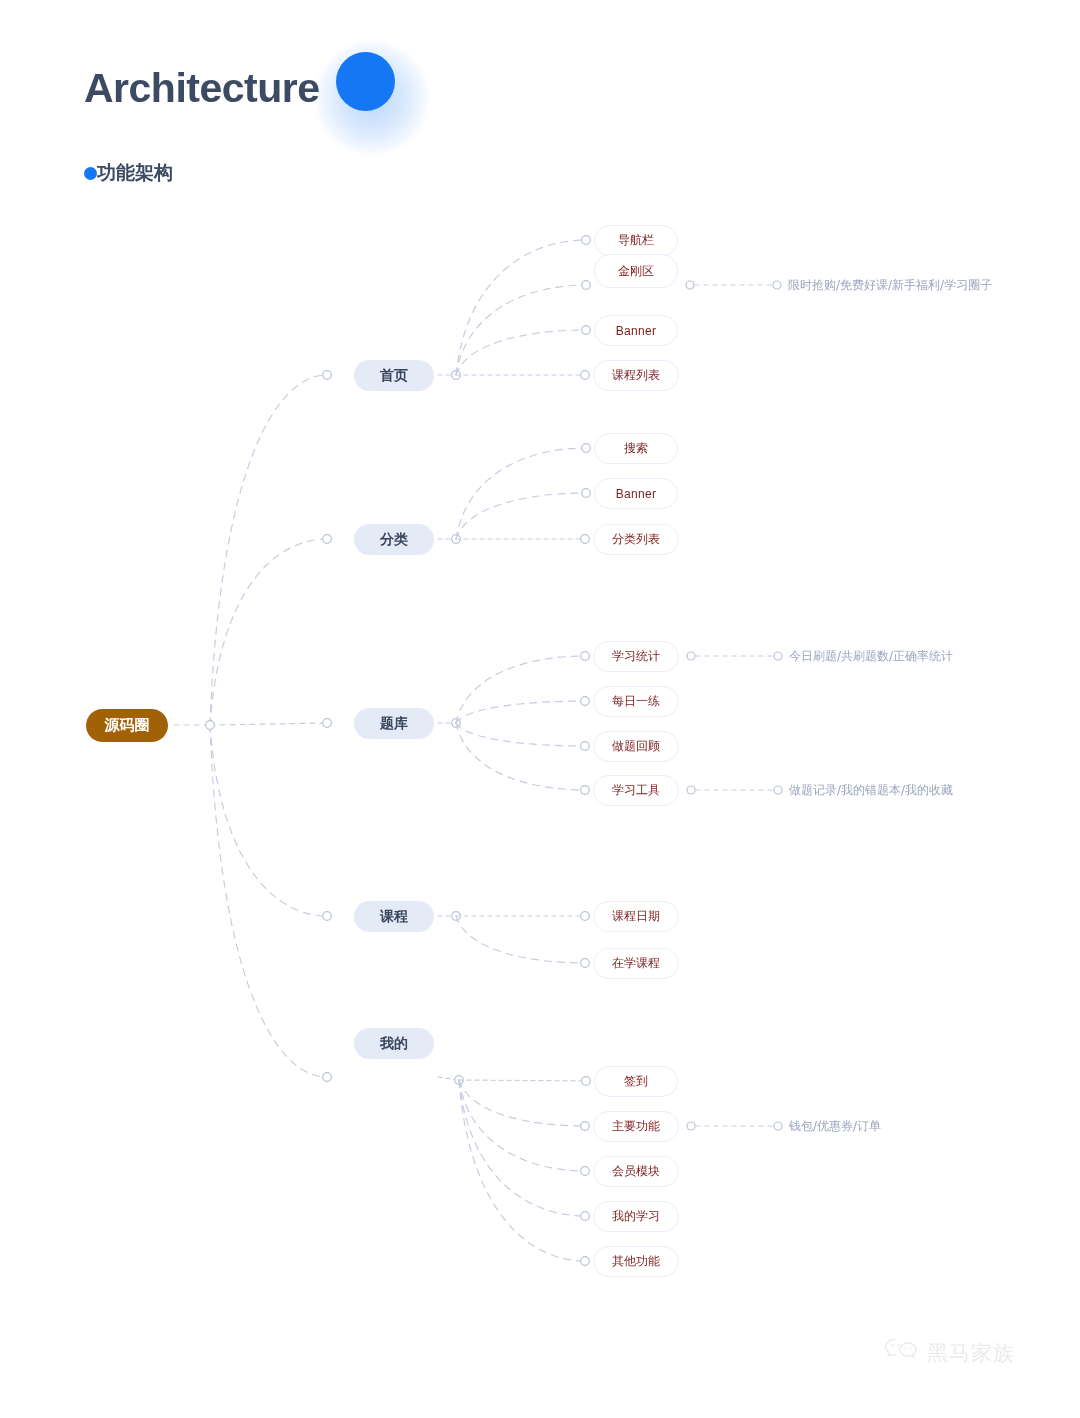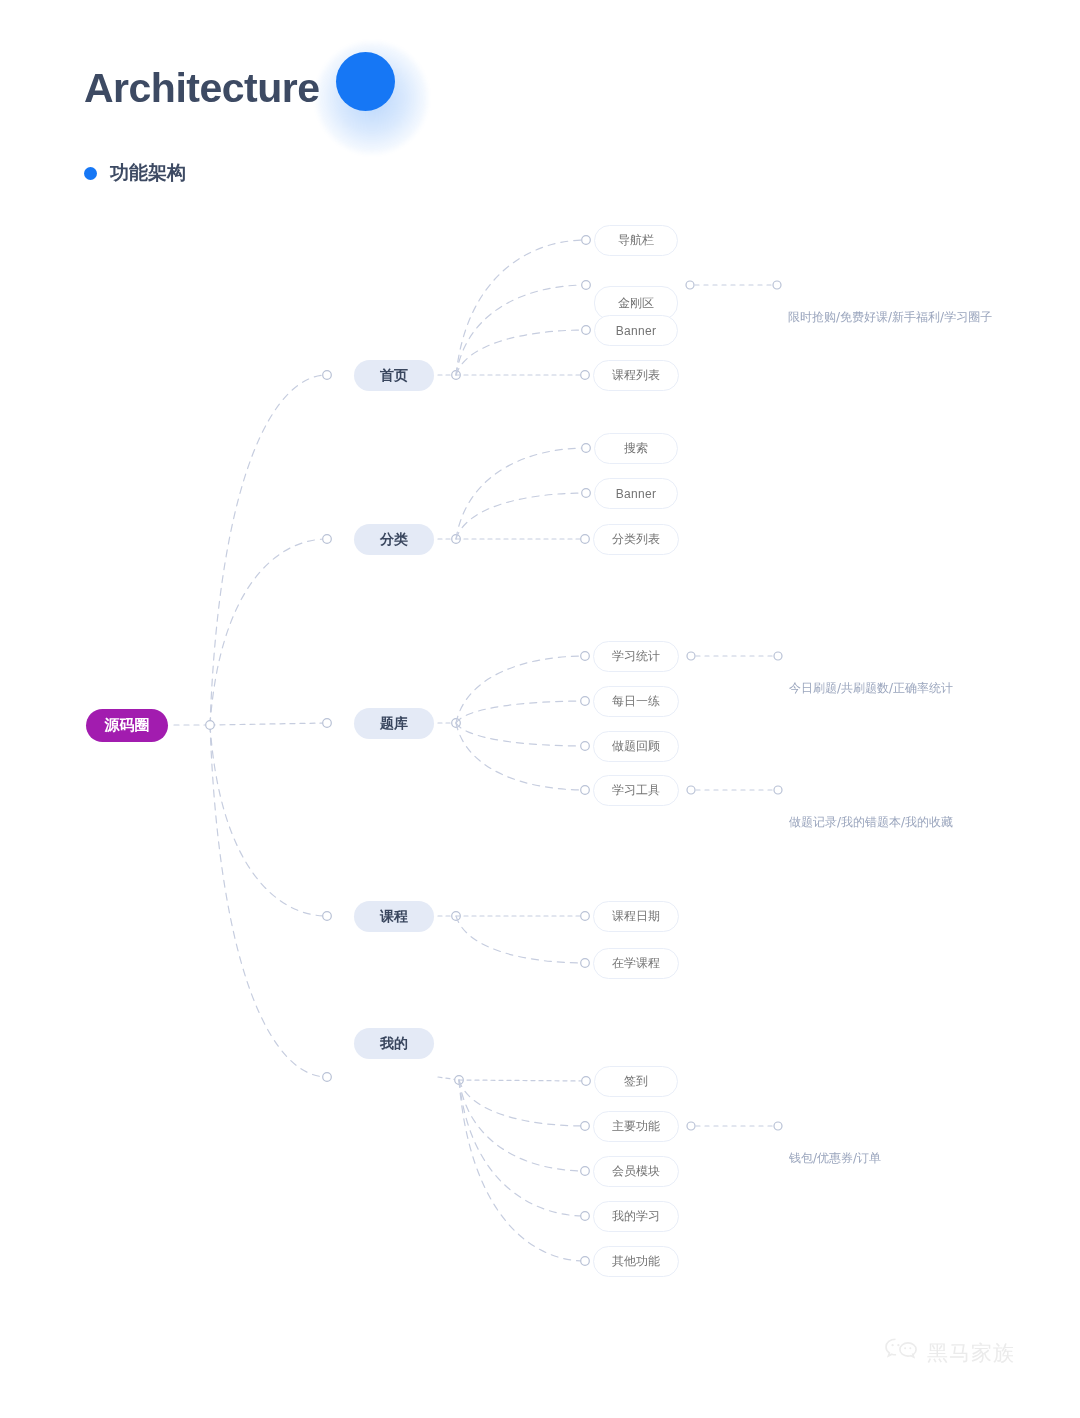--- a/index.html
+++ b/index.html
@@ -43,21 +43,21 @@
     font-size: 41px;
     font-weight: bold;
     letter-spacing: -0.5px;
     color: #3d4a63;
     line-height: 1;
     white-space: nowrap;
   }
   #subtitle-row {
     position: absolute;
     left: 84px; top: 160px;
-    display: flex; align-items: center; gap: 13px;
+    display: flex; align-items: center; 
   }
   #subtitle-bullet {
     width: 13px; height: 13px; border-radius: 50%;
     background: #1677f5; flex: none;
   }
   #subtitle-text {
     font-size: 19px; font-weight: bold;
     color: #3d4a63;
     font-family: "DejaVu Sans", "Liberation Sans", sans-serif;
     white-space: nowrap;
@@ -70,53 +70,52 @@
   }
   #edges { position: absolute; left: 0; top: 0; width: 1080px; height: 1418px; }
 
   .node {
     position: absolute;
     display: flex; align-items: center; justify-content: center;
     white-space: nowrap;
     font-family: "DejaVu Sans", "Liberation Sans", sans-serif;
   }
   .node.root {
-    background: #a21caf;
+    background: #a16207;
     color: #ffffff;
     border-radius: 17px;
     font-size: 15px;
     font-weight: bold;
     height: 33px;
   }
   .node.lvl2 {
     background: #e4eaf6;
     color: #39465e;
     border-radius: 16px;
     font-size: 14px;
     font-weight: bold;
     height: 31px;
   }
   .node.lvl3 {
     background: #ffffff;
-    color: #737373;
+    color: #7f1d1d;
     border: 1px solid #e9eef8;
     border-radius: 16px;
     font-size: 12px;
     height: 31px;
   }
   .node.lvl3.latin { font-family: "Liberation Sans", sans-serif; letter-spacing: .3px; }
 
   .leaf-text {
     position: absolute;
     font-size: 12px;
     color: #9aa5bd;
     white-space: nowrap;
     font-family: "DejaVu Sans", "Liberation Sans", sans-serif;
     line-height: 14px;
-    margin-top: 32px;
   }
 
   
   #footer {
     position: absolute;
     left: 884px; top: 1337px;
     display: flex; align-items: center; gap: 9px;
     opacity: 1;
   }
   #wechat-icon { flex: none; }
@@ -211,21 +210,21 @@
       <circle cx="585" cy="1171" r="4.3" fill="#ffffff" stroke="#b9c2d6" stroke-width="1.2"></circle>
       <path d="M 459 1080 C 469.08 1177.92, 528.3 1216, 585 1216" fill="none" stroke="#c6cddf" stroke-width="1.2" stroke-dasharray="7 6" stroke-linecap="round"></path>
       <circle cx="585" cy="1216" r="4.3" fill="#ffffff" stroke="#b9c2d6" stroke-width="1.2"></circle>
       <path d="M 459 1080 C 469.08 1210.32, 528.3 1261, 585 1261" fill="none" stroke="#c6cddf" stroke-width="1.2" stroke-dasharray="7 6" stroke-linecap="round"></path>
       <circle cx="585" cy="1261" r="4.3" fill="#ffffff" stroke="#b9c2d6" stroke-width="1.2"></circle>
     </svg>
   <div id="nodes">
       <div class="node root" style="padding: 0px 16px; min-width: 82px; left: 86px; top: 709px;">源码圈</div>
       <div class="node lvl2" style="padding: 0px 20px; min-width: 80px; left: 354px; top: 360px;">首页</div>
       <div class="node lvl3" style="padding: 0px 18px; min-width: 84px; left: 594px; top: 225px;">导航栏</div>
-      <div class="node lvl3" style="padding: 16px 18px; min-width: 84px; left: 594px; top: 286px;">金刚区</div>
+      <div class="node lvl3" style="padding: 16px 18px; min-width: 84px; left: 594px; top: 254px;">金刚区</div>
       <div class="leaf-text" style="left: 788px; top: 278px;">限时抢购/免费好课/新手福利/学习圈子</div>
       <div class="node lvl3 latin" style="padding: 0px 18px; min-width: 84px; left: 594px; top: 315px;">Banner</div>
       <div class="node lvl3" style="padding: 0px 18px; min-width: 84px; left: 593px; top: 360px;">课程列表</div>
       <div class="node lvl2" style="padding: 0px 20px; min-width: 80px; left: 354px; top: 524px;">分类</div>
       <div class="node lvl3" style="padding: 0px 18px; min-width: 84px; left: 594px; top: 433px;">搜索</div>
       <div class="node lvl3 latin" style="padding: 0px 18px; min-width: 84px; left: 594px; top: 478px;">Banner</div>
       <div class="node lvl3" style="padding: 0px 18px; min-width: 84px; left: 593px; top: 524px;">分类列表</div>
       <div class="node lvl2" style="padding: 0px 20px; min-width: 80px; left: 354px; top: 708px;">题库</div>
       <div class="node lvl3" style="padding: 0px 18px; min-width: 84px; left: 593px; top: 641px;">学习统计</div>
       <div class="leaf-text" style="left: 789px; top: 649px;">今日刷题/共刷题数/正确率统计</div>

